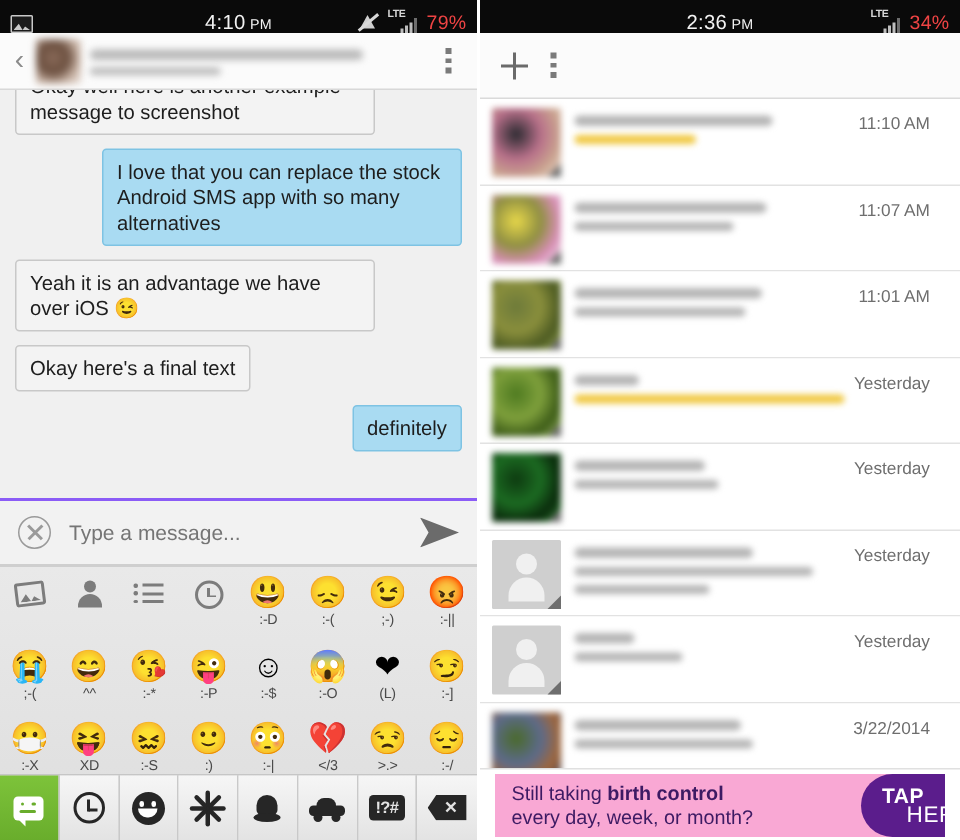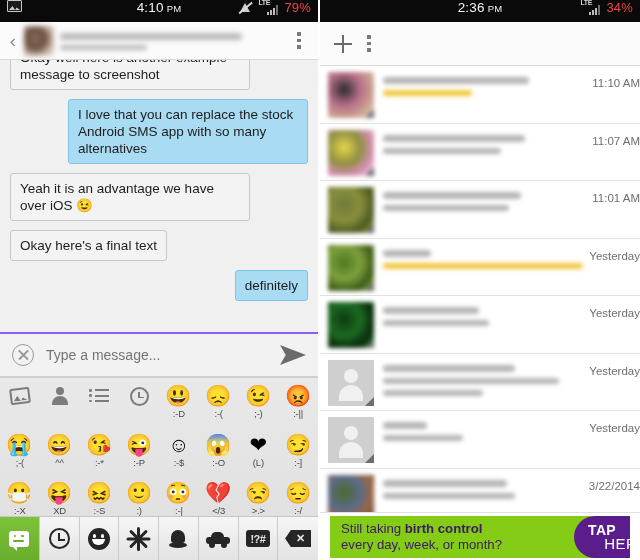--- a/index.html
+++ b/index.html
@@ -9,21 +9,21 @@
     font-family:"Liberation Sans", sans-serif;
     overflow:hidden;
   }
   .screens{ display:flex; width:640px; height:560px; }
   .panel{ position:relative; width:320px; height:560px; overflow:hidden; background:#fff; }
   .panel.left{ border-right:2px solid #ffffff; }
 
   
   .statusbar{
     height:22px; background:#0a0a0a; color:#e8e8e8;
-    display:flex; align-items:flex-start; position:relative;
+    display:flex; align-items:flex-end; position:relative;
     font-size:13px; letter-spacing:.2px;
   }
   .sb-left{ display:flex; align-items:center; gap:6px; padding-left:7px; flex:1; }
   .sb-center{ position:absolute; left:0; right:0; text-align:center; display:flex;
               align-items:baseline; justify-content:center; gap:3px; pointer-events:none;}
   .sb-time{ font-size:13.5px; color:#f2f2f2; }
   .sb-ampm{ font-size:9.5px; color:#f2f2f2; }
   .sb-right{ margin-left:auto; display:flex; align-items:center; gap:6px; padding-right:7px; z-index:2;}
   .sb-batt{ font-size:13px; color:#ef4444; }
   .ic-gallery{ width:15px;height:12px;border:1.6px solid #c9c9c9;border-radius:1px;position:relative;background:#1b1b1b;}
@@ -156,38 +156,38 @@
 
   
   .convbar{ height:44px; background:#fbfbfb; border-bottom:1px solid #dadada;
      display:flex; align-items:center; padding:0 8px; }
   .conv-title{ font-size:17px; color:#3a3a3a; flex:1; padding-left:6px; }
   .plus{ width:30px;height:30px;position:relative;flex:none;}
   .plus:before,.plus:after{content:"";position:absolute;background:#6a6a6a;}
   .plus:before{left:6px;top:14px;width:18px;height:2.4px;}
   .plus:after{left:14px;top:6px;width:2.4px;height:18px;}
   .conv-list{ height:calc(560px - 22px - 44px - 48px); overflow:hidden; background:#fff; }
-  .conv-item{ display:flex; align-items:flex-start; padding:6px 0 6px 8px;
+  .conv-item{ display:flex; align-items:flex-start; padding:6px 20px 6px 8px;
      border-bottom:1px solid #e2e2e2; height:57.5px; background:#fff; }
   .thumb{ width:46px;height:46px;flex:none;margin-right:9px;position:relative;border-radius:1px;}
   .thumb.blur{ filter:blur(2.2px); }
   .thumb:after{content:"";position:absolute;right:0;bottom:0;border-left:9px solid transparent;
      border-bottom:9px solid #6e6e6e;}
   .thumb.person{ background:#cfcfcf; }
   .thumb.person i{position:absolute;left:16px;top:9px;width:14px;height:14px;border-radius:50%;background:#f0f0f0;}
   .thumb.person b{position:absolute;left:11px;top:25px;width:24px;height:16px;border-radius:12px 12px 0 0;background:#f0f0f0;}
   .conv-mid{ flex:1; padding-top:5px; min-width:0; }
   .conv-mid .redact-line{ background:#b5b5b5; filter:blur(2.3px); }
   .conv-time{ font-size:11.5px; color:#6e6e6e; padding-top:5px; white-space:nowrap; margin-left:6px;}
   .hl{ background:#f0c840 !important; }
 
   
   .ad{ height:48px; background:#fff; display:flex; align-items:center; justify-content:center;
        border-top:1px solid #e0e0e0;}
-  .ad-inner{ width:300px; height:42px; background:#84cc16; display:flex; align-items:center;
+  .ad-inner{ width:300px; height:42px; background:#f9a8d4; display:flex; align-items:center;
      position:relative; overflow:hidden;}
   .ad-text{ padding-left:11px; color:#3d1a63; font-size:13.2px; line-height:16px; }
   .ad-text b{ font-weight:bold; }
   .ad-tap{ position:absolute; right:0; top:0; height:42px; width:56px; background:#5b1d8c;
      border-radius:26px 0 0 26px; color:#fff; display:flex; flex-direction:column;
      align-items:center; justify-content:center; line-height:14px;}
   .ad-tap .t1{ font-size:14px; font-weight:bold; letter-spacing:.3px;}
   .ad-tap .t2{ font-size:15px; letter-spacing:.4px;padding-left:48px;}
 </style>
 </head>

